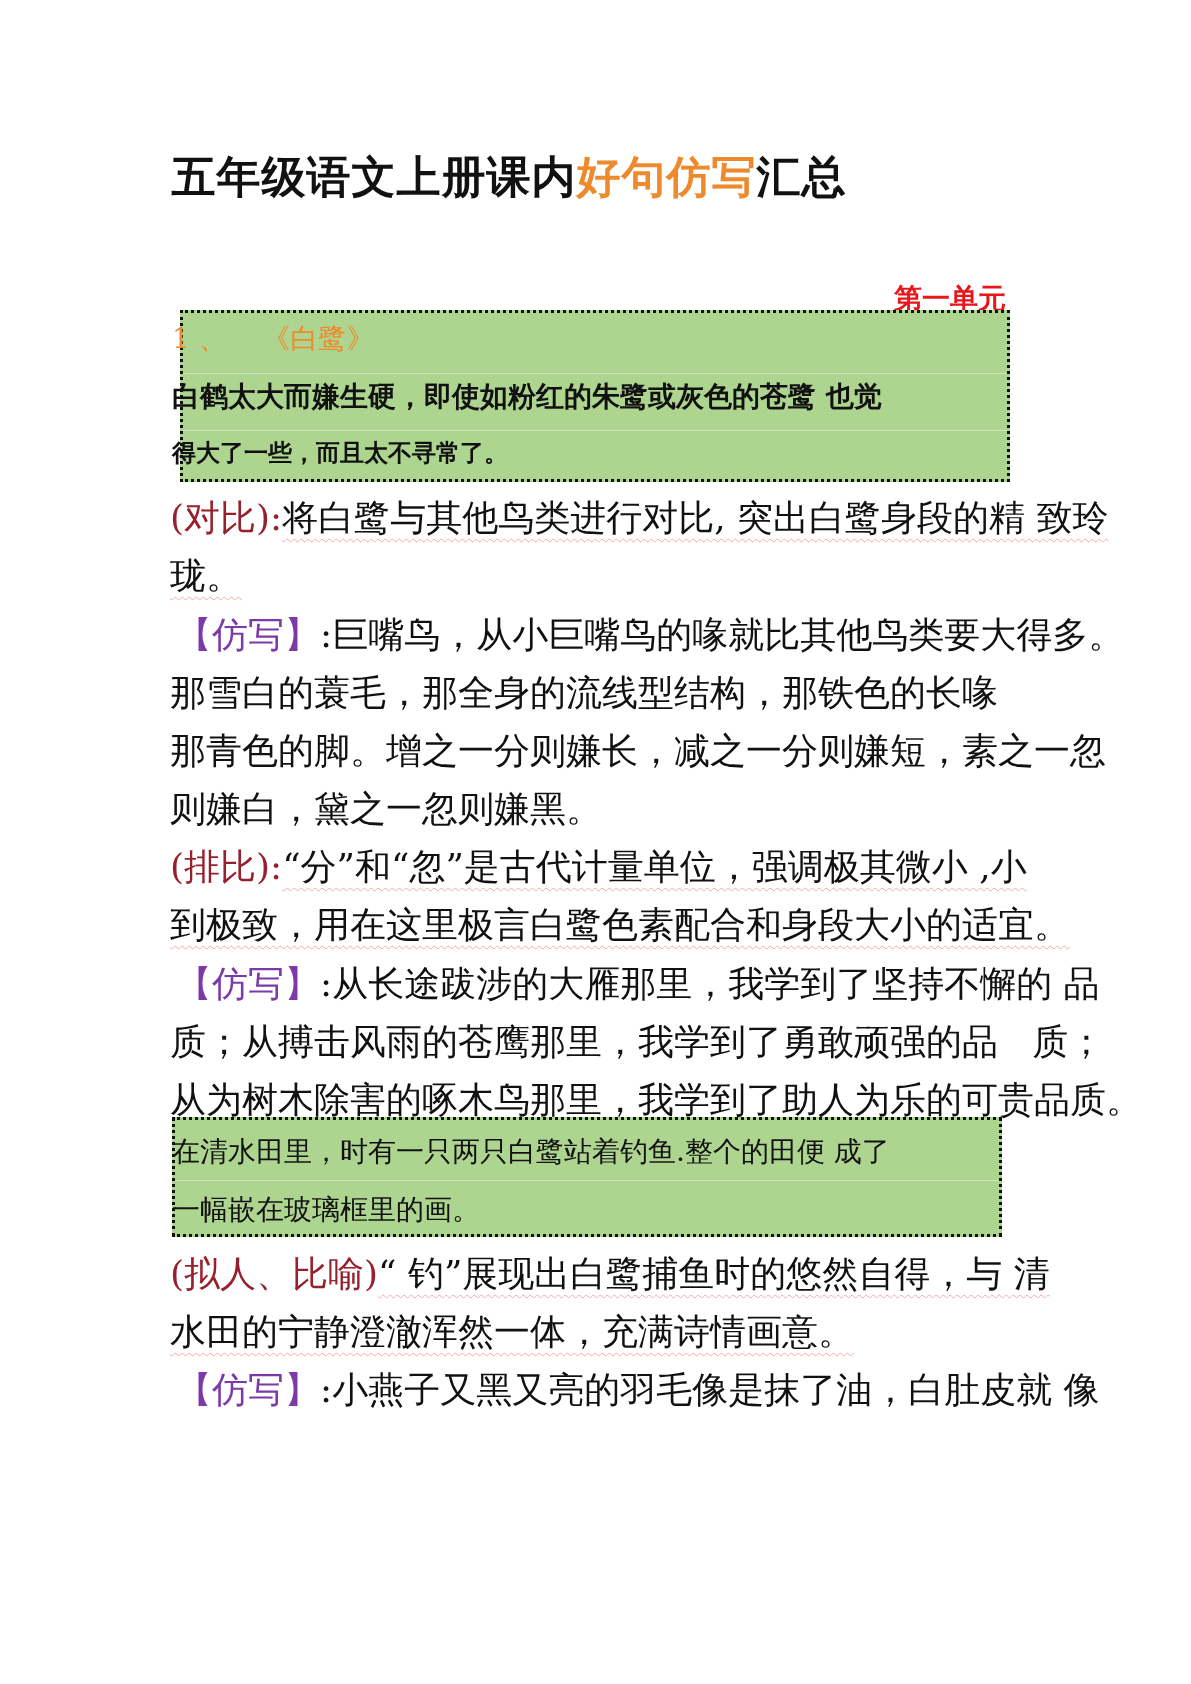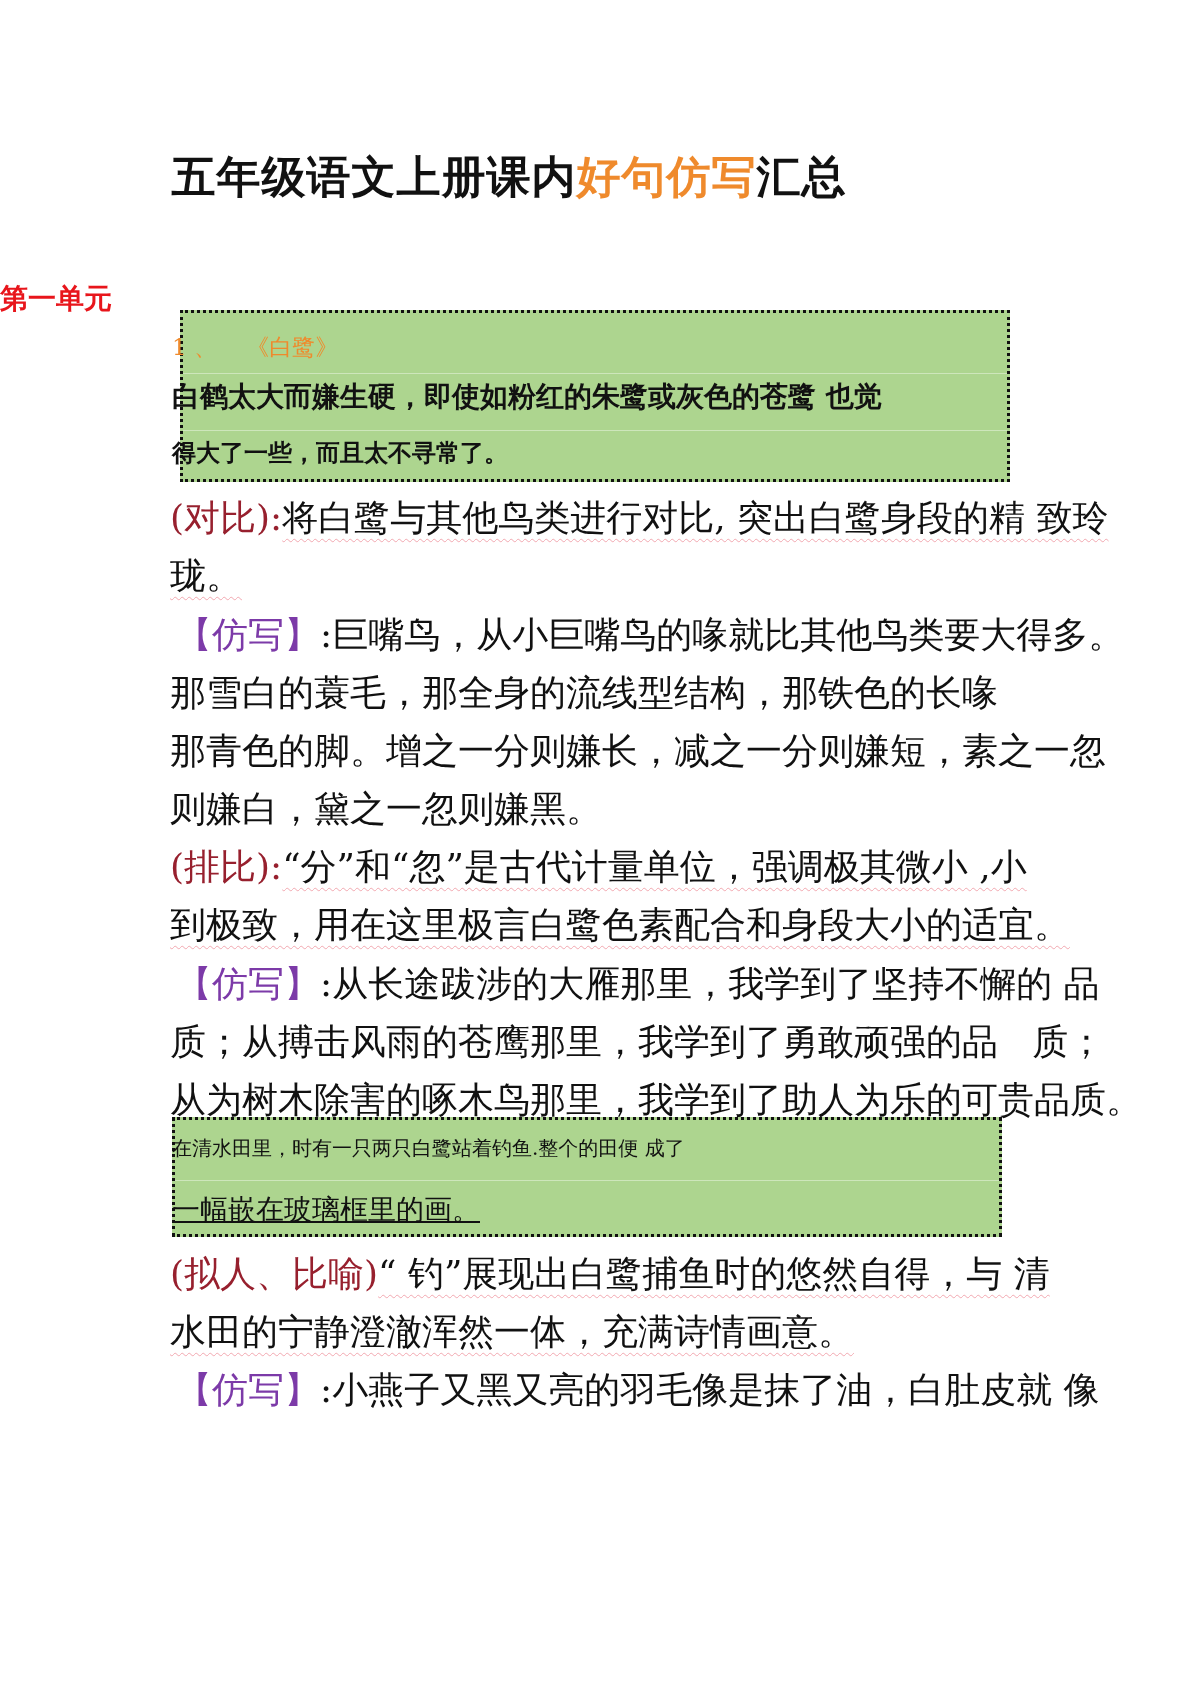--- a/index.html
+++ b/index.html
@@ -2,21 +2,21 @@
 <html><head>
 <meta charset="utf-8">
 <style>
   html, body { margin: 0; padding: 0; background: #ffffff; }
   body { width: 1191px; height: 1684px; position: relative; overflow: hidden;
          font-family: "DejaVu Serif", "Liberation Serif", serif; color: #111; }
   .title { position: absolute; top: 148px; left: 0; width: 1018px; text-align: center;
            font-family: "DejaVu Sans", "Liberation Sans", sans-serif; font-weight: bold;
            font-size: 44px; letter-spacing: 1px; color: #111; }
   .title .hl { color: #ef8a2c; }
-  .unit { position: absolute; top: 280px; left: 0; width: 1006px; text-align: left;
+  .unit { position: absolute; top: 280px; left: 0; width: 1006px; text-align: right;
           font-size: 28px; font-weight: bold; color: #e8151b; }
   .box { position: absolute; left: 180px; width: 830px; background: #add58f;
          border: 3px dotted #111; box-sizing: border-box; }
   .box .rowline { position: absolute; left: 0; right: 0; height: 1px; background: #cde6bb; }
   .line { position: absolute; left: 182px; font-size: 36px; white-space: nowrap; line-height: 1; }
   .bold { font-weight: bold; }
   .orange { color: #ef8a2c; }
   .maroon { color: #97202e; }
   .purple { color: #7c3aa8; }
   .u { text-decoration: underline wavy #f2a8b0 1px; text-underline-offset: 8px; }
@@ -25,21 +25,21 @@
 <body>
 
 <div class="title"><span>五年级语文上册课内</span><span class="hl">好句仿写</span><span>汇总</span></div>
 
 <div class="unit">第一单元</div>
 
 <div class="box" style="top:310px;height:172px;">
   <div class="rowline" style="top:60px;"></div>
   <div class="rowline" style="top:117px;"></div>
 </div>
-<div class="line orange" style="top:336px;left:172px;font-size:23px;"><span>1 、</span>&nbsp;&nbsp;&nbsp;&nbsp;<span>《白鹭》</span></div>
+<div class="line orange" style="top:325px;left:172px;font-size:28px;"><span>1 、</span>&nbsp;&nbsp;&nbsp;&nbsp;<span>《白鹭》</span></div>
 <div class="line bold" style="top:383px;left:172px;font-size:28px;">白鹤太大而嫌生硬，即使如粉红的朱鹭或灰色的苍鹭 也觉</div>
 <div class="line bold" style="top:441px;left:172px;font-size:24px;">得大了一些，而且太不寻常了。</div>
 
 <div class="line" style="top:500px;left:170px;"><span class="maroon">(对比):</span><span class="u">将白鹭与其他鸟类进行对比, 突出白鹭身段的精 致玲</span></div>
 <div class="line u" style="top:558px;left:170px;">珑。</div>
 
 <div class="line" style="top:617px;left:176px;"><span class="purple">【仿写】</span><span>:巨嘴鸟，从小巨嘴鸟的喙就比其他鸟类要大得多。</span></div>
 <div class="line" style="top:675px;left:170px;">那雪白的蓑毛，那全身的流线型结构，那铁色的长喙</div>
 <div class="line" style="top:733px;left:170px;">那青色的脚。增之一分则嫌长，减之一分则嫌短，素之一忽</div>
 <div class="line" style="top:791px;left:170px;">则嫌白，黛之一忽则嫌黑。</div>
@@ -47,19 +47,19 @@
 <div class="line" style="top:849px;left:170px;"><span class="maroon">(排比):</span><span class="u">“分”和“忽”是古代计量单位，强调极其微小 ,小</span></div>
 <div class="line u" style="top:907px;left:170px;text-align:center;">到极致，用在这里极言白鹭色素配合和身段大小的适宜。</div>
 
 <div class="line" style="top:966px;left:176px;"><span class="purple">【仿写】</span><span>:从长途跋涉的大雁那里，我学到了坚持不懈的 品</span></div>
 <div class="line" style="top:1024px;left:170px;white-space:pre;">质；从搏击风雨的苍鹰那里，我学到了勇敢顽强的品   质；</div>
 <div class="line" style="top:1082px;left:170px;">从为树木除害的啄木鸟那里，我学到了助人为乐的可贵品质。</div>
 
 <div class="box" style="top:1117px;left:172px;height:120px;">
   <div class="rowline" style="top:60px;"></div>
 </div>
-<div class="line" style="top:1138px;left:172px;font-size:20px;">在清水田里，时有一只两只白鹭站着钓鱼.整个的田便 成了</div>
-<div class="line" style="top:1196px;left:172px;font-size:28px;text-decoration:underline;">一幅嵌在玻璃框里的画。</div>
+<div class="line" style="top:1138px;left:172px;font-size:28px;">在清水田里，时有一只两只白鹭站着钓鱼.整个的田便 成了</div>
+<div class="line" style="top:1196px;left:172px;font-size:28px;">一幅嵌在玻璃框里的画。</div>
 
 <div class="line" style="top:1256px;left:170px;"><span class="maroon">(拟人、比喻)</span><span class="u">“ 钓”展现出白鹭捕鱼时的悠然自得，与 清</span></div>
 <div class="line u" style="top:1314px;left:170px;text-align:center;">水田的宁静澄澈浑然一体，充满诗情画意。</div>
 
 <div class="line" style="top:1372px;left:176px;"><span class="purple">【仿写】</span><span>:小燕子又黑又亮的羽毛像是抹了油，白肚皮就 像</span></div>
 
 </body></html>

